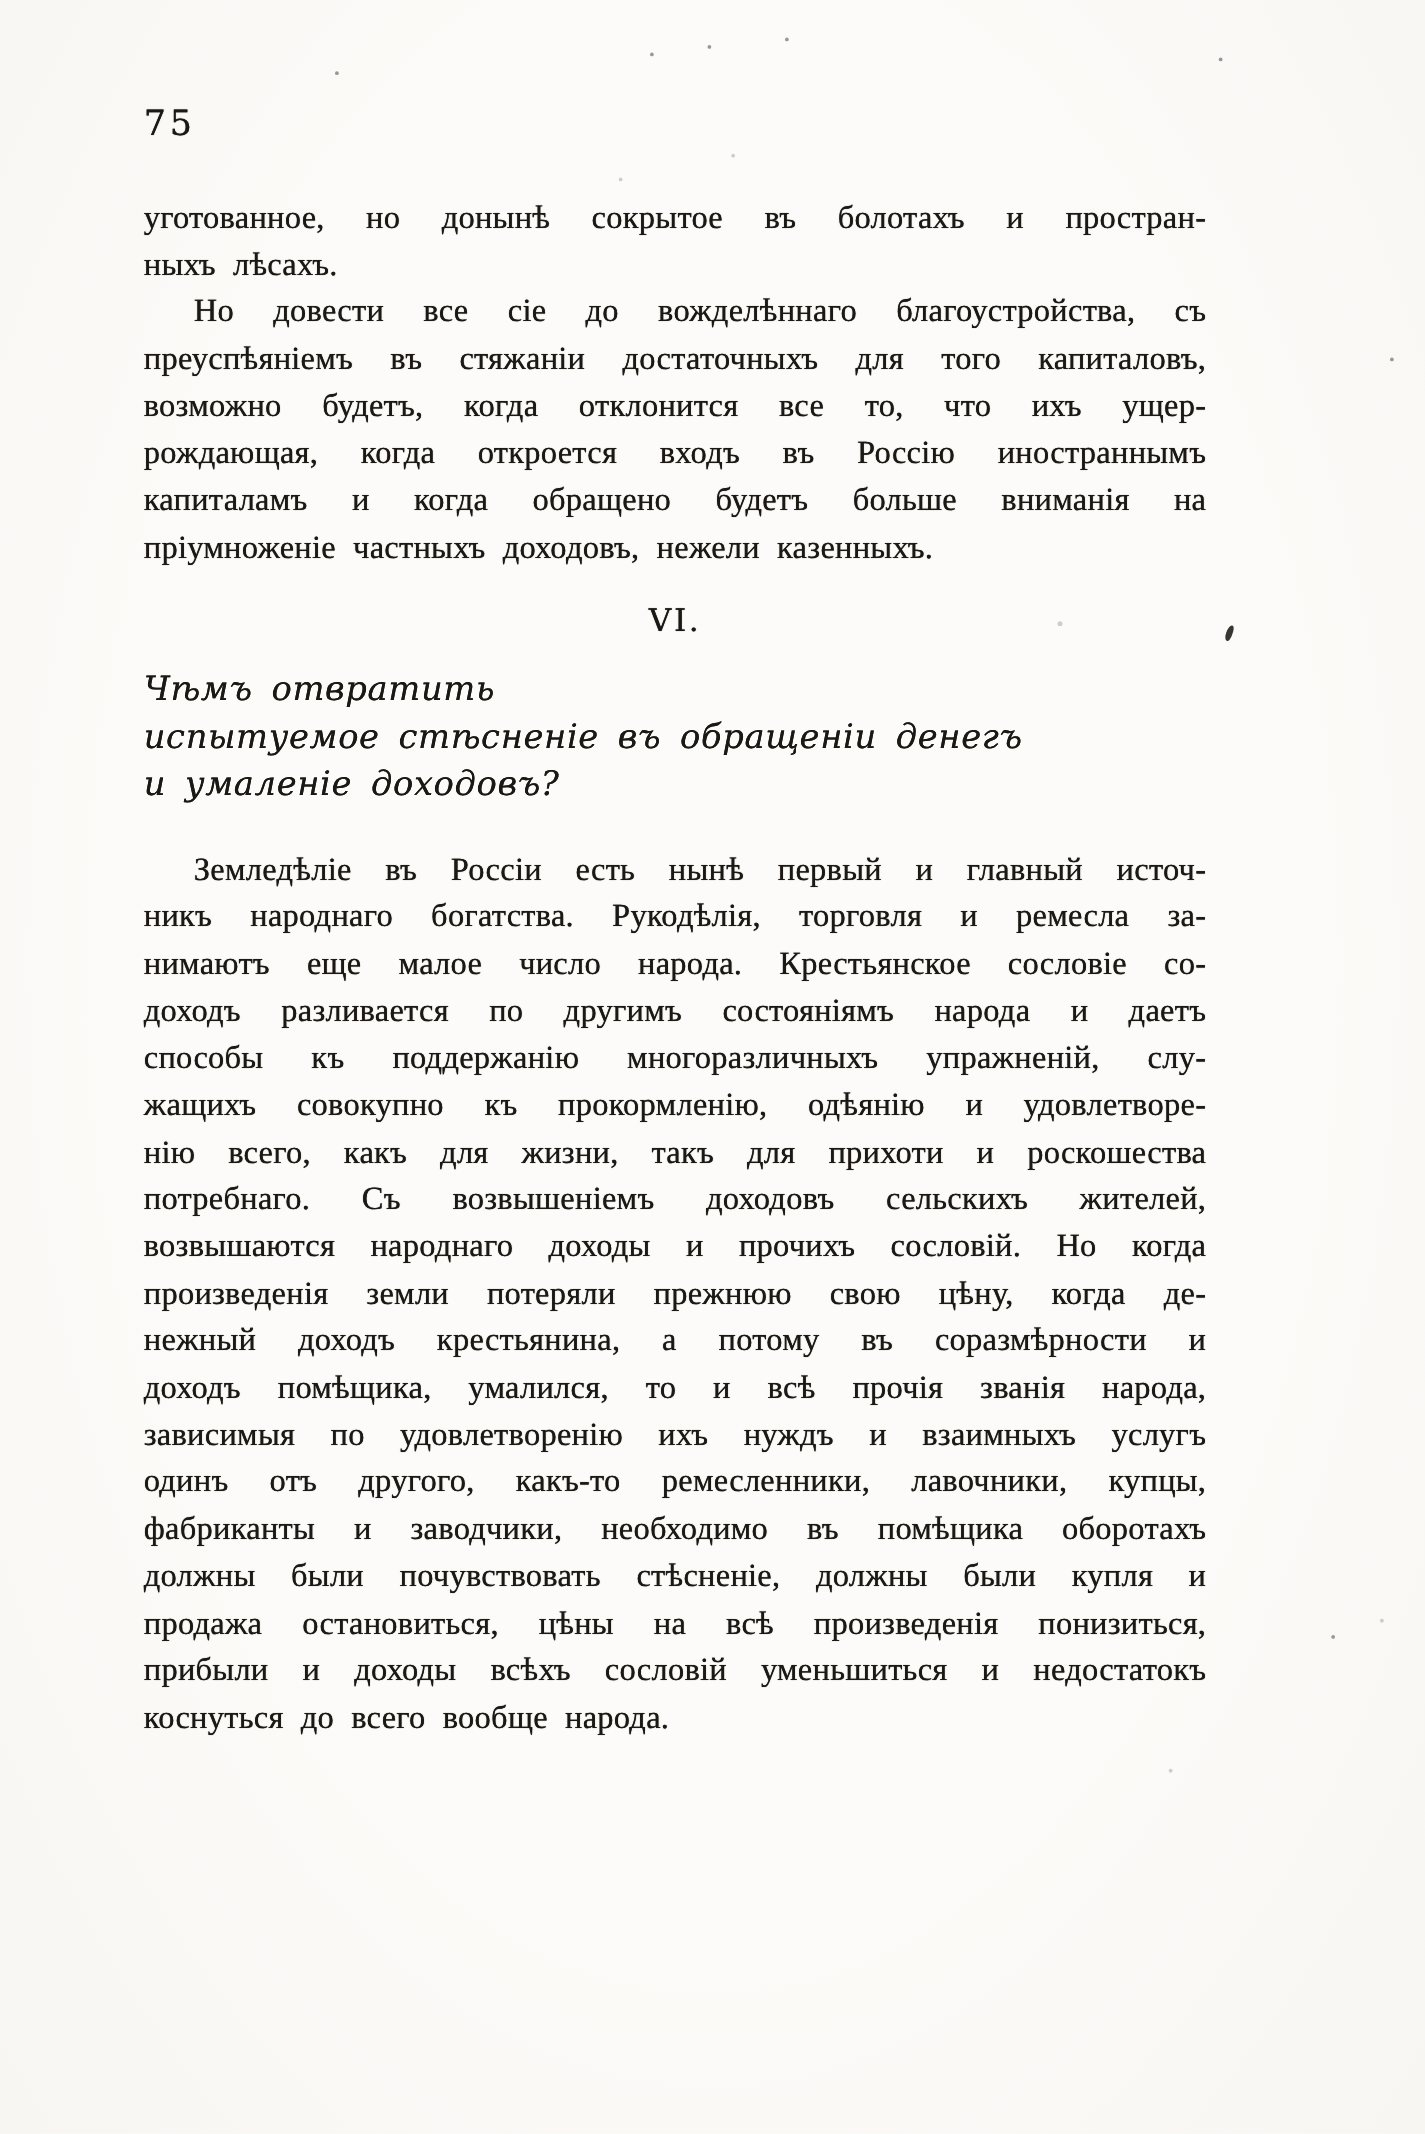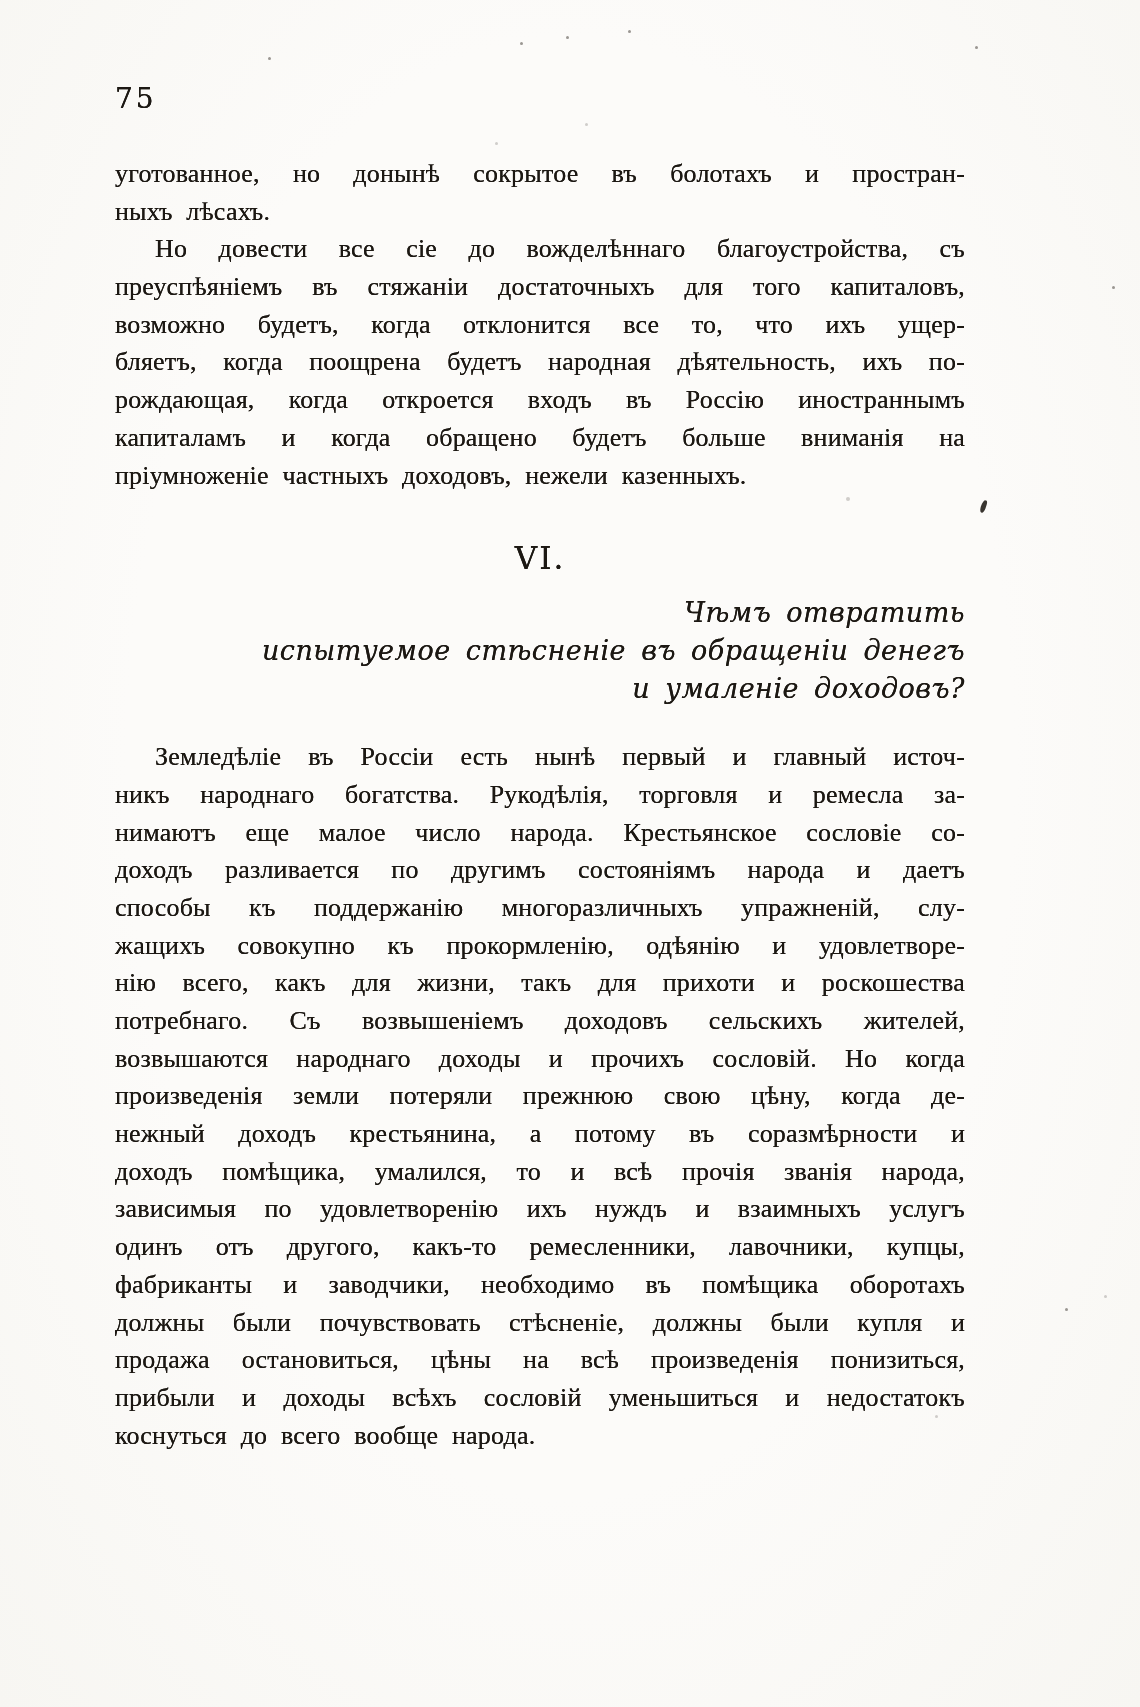--- a/index.html
+++ b/index.html
@@ -41,33 +41,33 @@
     text-justify: inter-word;
     white-space: normal;
     text-shadow: 0 0 0.6px currentColor;
   }
   .line.indent { text-indent: 40px; }
   .line.last {
     text-align-last: left;
     word-spacing: 7px;
   }
   .section-numeral {
-    margin-top: 44px;
+    margin-top: 20px;
     height: 40px;
     line-height: 40px;
     text-align: center;
-    font-size: 31px;
+    font-size: 25px;
     letter-spacing: 2px;
     text-shadow: 0 0 0.6px currentColor;
   }
   .section-title { margin-top: 16px; }
   .title-line {
     height: 38px;
     line-height: 38px;
-    text-align: right;
+    text-align: left;
     font-size: 27px;
     font-style: italic;
     letter-spacing: 0.5px;
     word-spacing: 6px;
     text-shadow: 0 0 0.5px currentColor;
   }
   .paras-bottom-wrap { margin-top: 30px; }
   .speck {
     position: absolute;
     background: #4a453e;
@@ -95,21 +95,20 @@
   <div class="text-block">
     <div id="paras-top">
         <div class="paragraph">
           <div class="line">уготованное, но донынѣ сокрытое въ болотахъ и простран-</div>
           <div class="line last">ныхъ лѣсахъ.</div>
         </div>
         <div class="paragraph">
           <div class="line indent">Но довести все сіе до вожделѣннаго благоустройства, съ</div>
           <div class="line">преуспѣяніемъ въ стяжаніи достаточныхъ для того капиталовъ,</div>
           <div class="line">возможно будетъ, когда отклонится все то, что ихъ ущер-</div>
-          <div class="line">бляетъ, когда поощрена будетъ народная дѣятельность, ихъ по-</div>
           <div class="line">рождающая, когда откроется входъ въ Россію иностраннымъ</div>
           <div class="line">капиталамъ и когда обращено будетъ больше вниманія на</div>
           <div class="line last">пріумноженіе частныхъ доходовъ, нежели казенныхъ.</div>
         </div>
       </div>
 
     <div class="section-numeral">VI.</div>
     <div id="section-title" class="section-title">
         <div class="title-line">Чѣмъ отвратить</div>
         <div class="title-line">испытуемое стѣсненіе въ обращеніи денегъ</div>

